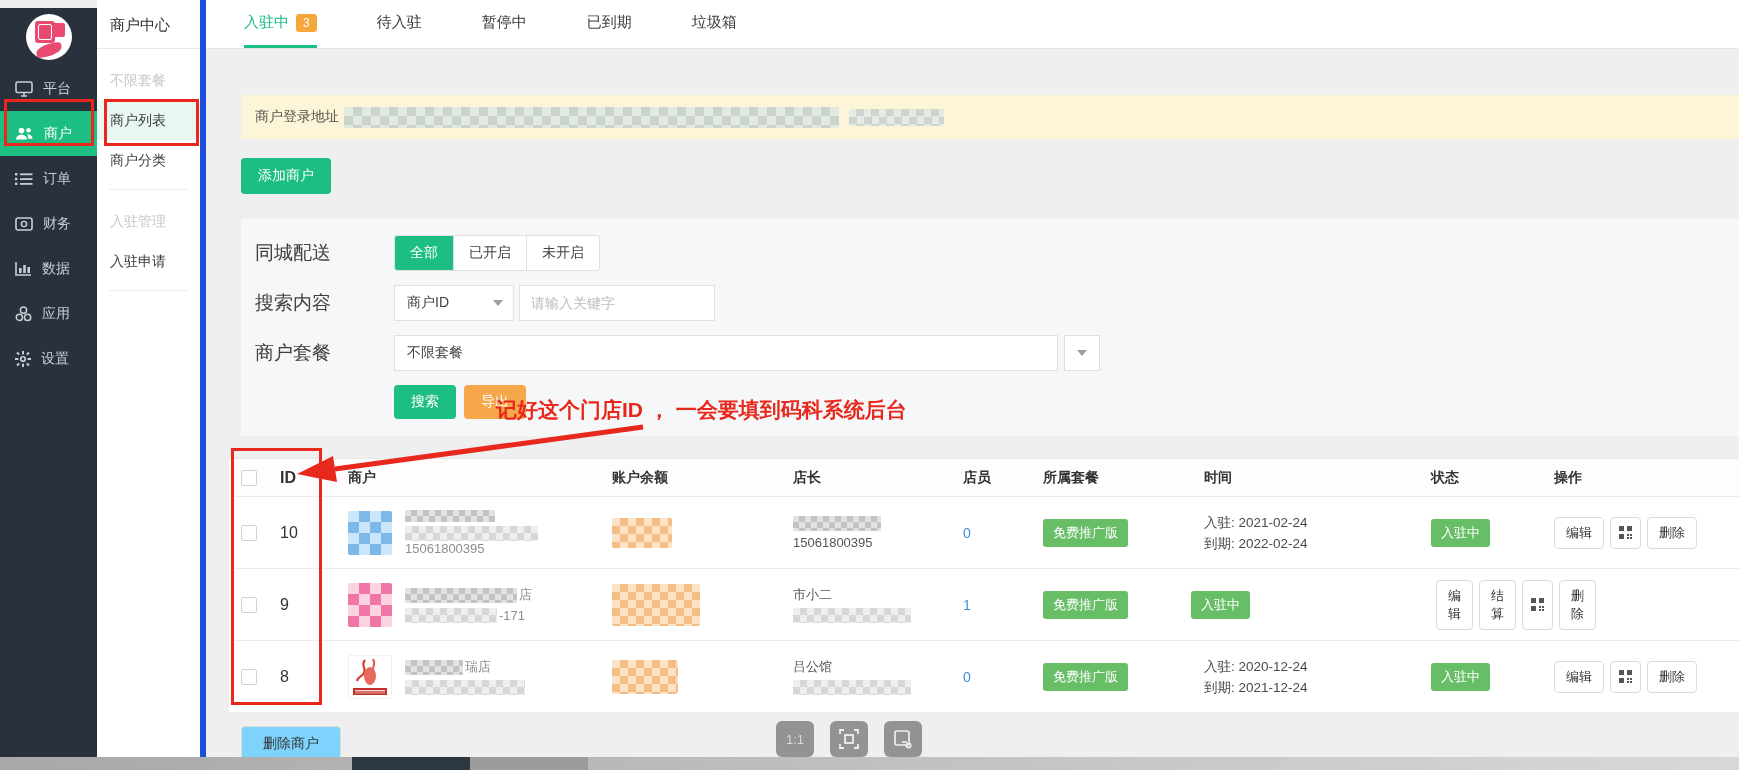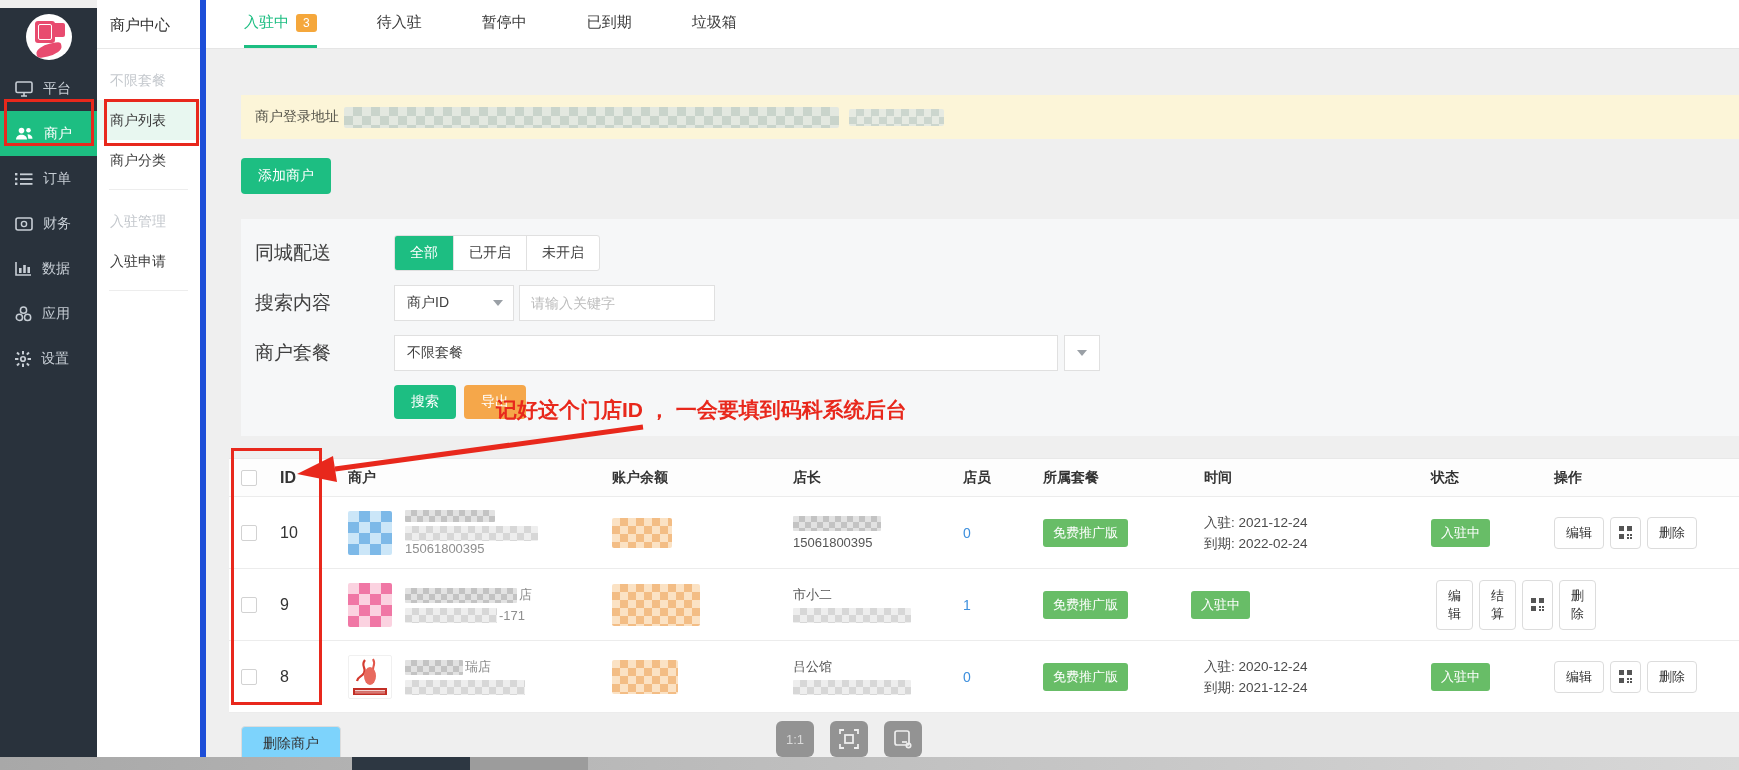--- a/index.html
+++ b/index.html
@@ -332,21 +332,21 @@
             </div>
           <div class="c-manager">
             <div class="mlines">
               <span class="pblur dark" style="width:88px"></span>
               <span class="pfrag" style="color:#555">15061800395</span>
             </div>
           </div>
           <div class="c-staff"><span>0</span></div>
           <div class="c-package"><span class="g-badge">免费推广版</span></div>
           <div class="c-time">
-            <div>入驻: 2021-12-24</div>
+            <div>入驻: 2021-02-24</div>
             <div>到期: 2022-02-24</div>
           </div>
           <div class="c-status"><span class="g-badge">入驻中</span></div>
           <div class="c-actions">
             <button class="act-btn">编辑</button>
             <button class="act-btn qr">
                 <svg width="13" height="13" viewBox="0 0 13 13">
                   <g fill="#555">
                     <rect x="0" y="0" width="5" height="5"></rect>
                     <rect x="8" y="0" width="5" height="5"></rect>

